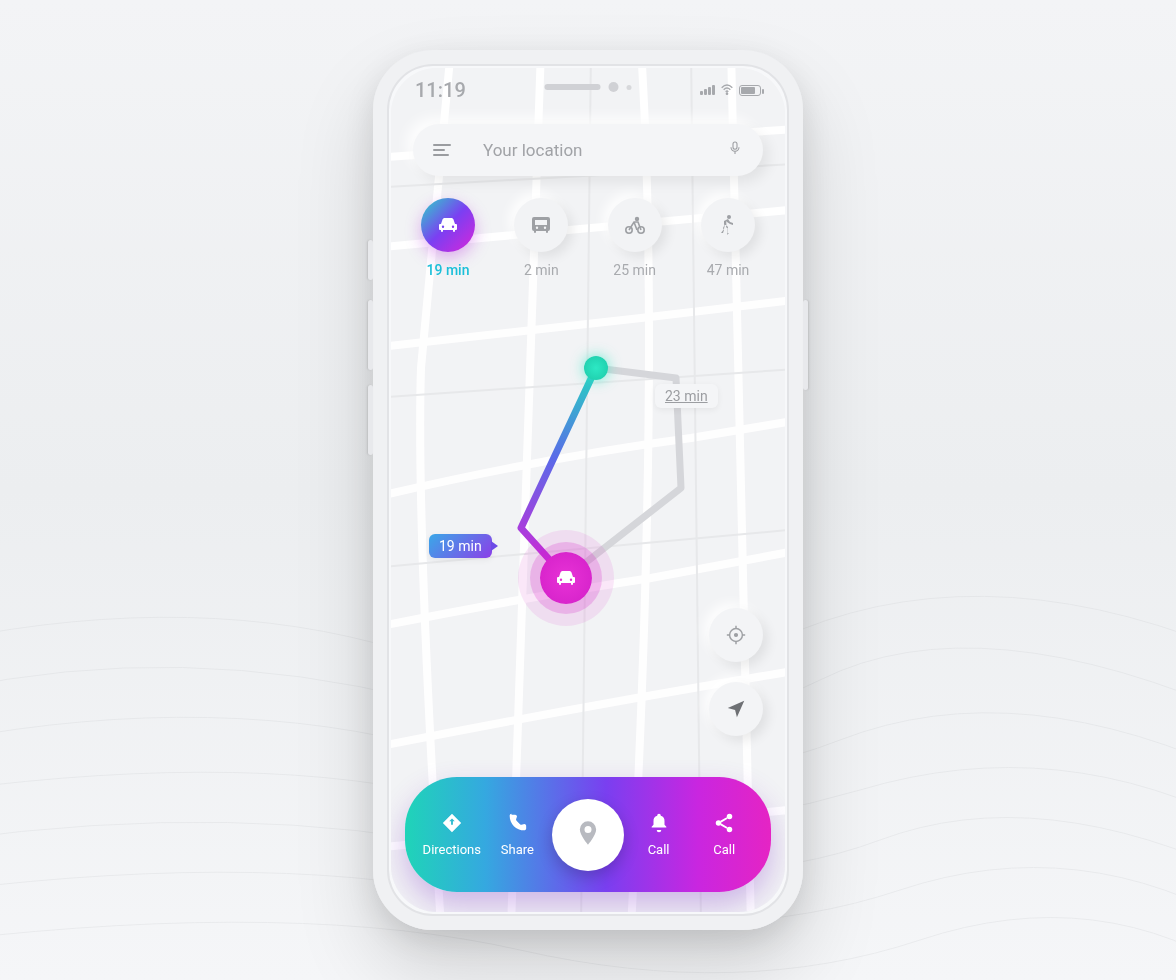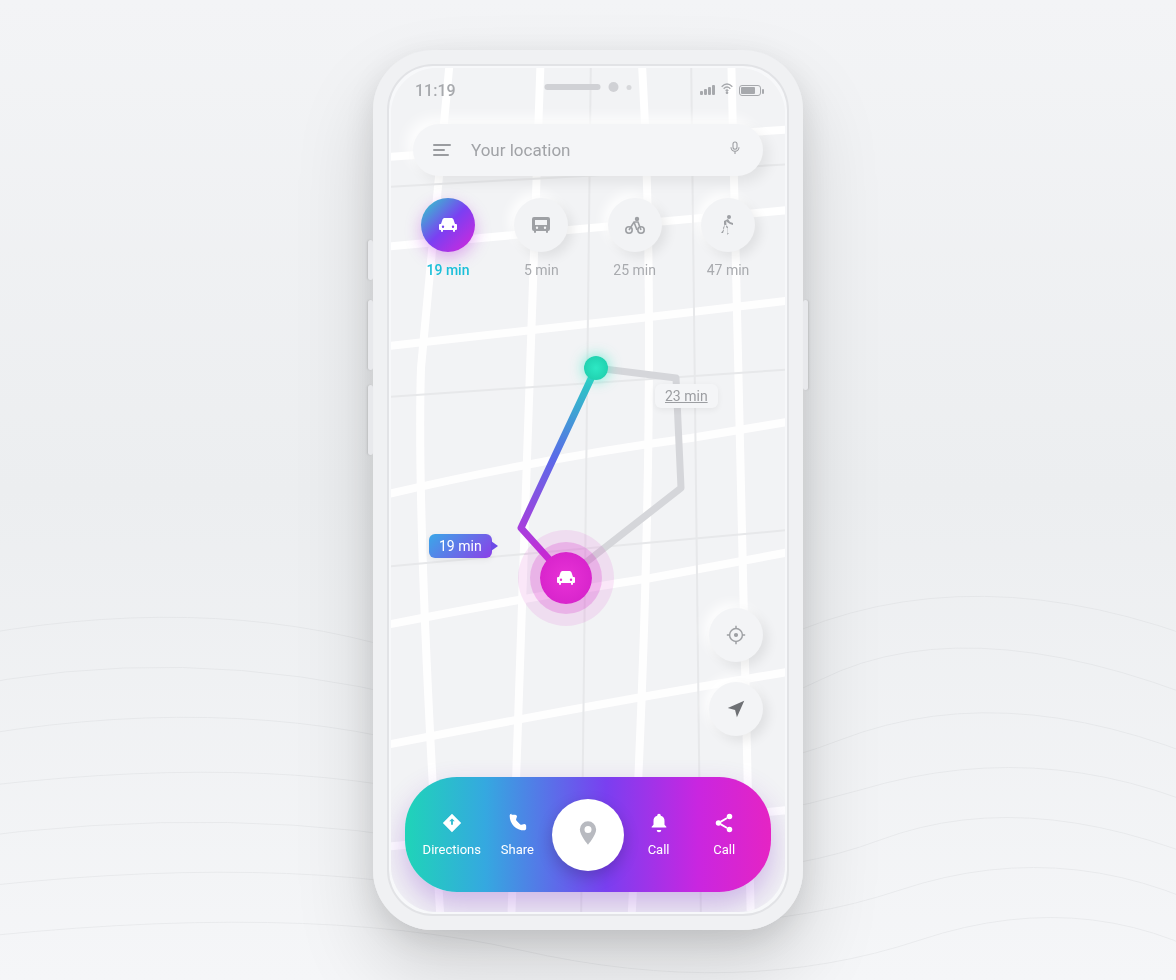--- a/index.html
+++ b/index.html
@@ -32,21 +32,21 @@
   .screen {
     position:absolute; inset:18px; border-radius:46px; overflow:hidden;
     background:#f2f3f5;
   }
   
   .map-svg { position:absolute; inset:0; width:100%; height:100%;}
   
   .status-bar {
     position:absolute; top:0; left:0; right:0; height:44px;
     display:flex; align-items:center; justify-content:space-between;
-    padding:0 24px; color:#a7a9ad; font-size:16px; font-weight:500;
+    padding:0 24px; color:#a7a9ad; font-size:20px; font-weight:500;
   }
   .status-left { display:flex; align-items:center; gap:6px;}
   .notch-group { position:absolute; left:50%; top:14px; transform:translateX(-50%);
     display:flex; align-items:center; gap:8px;}
   .speaker { width:56px; height:6px; background:#d0d1d5; border-radius:3px;}
   .cam { width:10px; height:10px; border-radius:50%; background:#d0d1d5;}
   .dot-small{ width:5px; height:5px; border-radius:50%; background:#d7d8db;}
   .status-right { display:flex; align-items:center; gap:4px;}
   .bars { display:flex; align-items:flex-end; gap:1px;}
   .bars span{ width:3px; background:#a7a9ad; border-radius:1px;}
@@ -54,21 +54,21 @@
   .bars span:nth-child(3){height:8px}.bars span:nth-child(4){height:10px}
   .wifi svg{ width:16px; height:16px; }
   .batt { width:22px; height:11px; border:1.5px solid #a7a9ad; border-radius:3px; position:relative;}
   .batt::after{content:""; position:absolute; right:-4px; top:3px; width:2px; height:5px; background:#a7a9ad; border-radius:1px;}
   .batt-fill{ position:absolute; left:1px; top:1px; bottom:1px; width:70%; background:#a7a9ad; border-radius:1px;}
   
   .search {
     position:absolute; top:56px; left:22px; right:22px; height:52px;
     background:#f4f5f7; border-radius:26px;
     box-shadow: 6px 6px 14px rgba(0,0,0,0.07), -6px -6px 14px rgba(255,255,255,0.9);
-    display:flex; align-items:center; padding:0 20px; gap:20px;justify-content:center;
+    display:flex; align-items:center; padding:0 20px; gap:32px;justify-content:center;
   }
   .hamburger{ display:flex; flex-direction:column; gap:3px;}
   .hamburger span{ height:2px; background:#9a9ca0; border-radius:1px;}
   .hamburger span:nth-child(1){width:18px}.hamburger span:nth-child(2){width:12px}.hamburger span:nth-child(3){width:16px}
   .search-text{ flex:1; color:#a1a3a7; font-size:17px;}
   .mic svg{width:16px;height:20px;}
   
   .modes { position:absolute; top:130px; left:22px; right:22px; display:flex; justify-content:space-between;}
   .mode { display:flex; flex-direction:column; align-items:center; gap:10px; width:70px;}
   .mode-circle{
@@ -247,21 +247,21 @@
             </svg>
         </div>
         <div class="mode-label">19 min</div>
       </div>
       <div class="mode">
         <div class="mode-circle">
           <svg viewBox="0 0 24 24" fill="#9ea0a4">
               <path d="M5 4h14a2 2 0 0 1 2 2v10a2 2 0 0 1-2 2v1a1 1 0 0 1-2 0v-1H7v1a1 1 0 0 1-2 0v-1a2 2 0 0 1-2-2V6a2 2 0 0 1 2-2zm1 3v5h12V7H6zm2 9a1.2 1.2 0 1 0 0-2.4A1.2 1.2 0 0 0 8 16zm8 0a1.2 1.2 0 1 0 0-2.4 1.2 1.2 0 0 0 0 2.4z"></path>
             </svg>
         </div>
-        <div class="mode-label">5 min</div>
+        <div class="mode-label">2 min</div>
       </div>
       <div class="mode">
         <div class="mode-circle">
           <svg viewBox="0 0 24 24" fill="none" stroke="#9ea0a4" stroke-width="1.6">
               <circle cx="6" cy="17" r="3.2"></circle>
               <circle cx="18" cy="17" r="3.2"></circle>
               <path d="M6 17l5-8h4l3 8M11 9l3 8"></path>
               <circle cx="14" cy="6" r="1.4" fill="#9ea0a4"></circle>
             </svg>
         </div>

